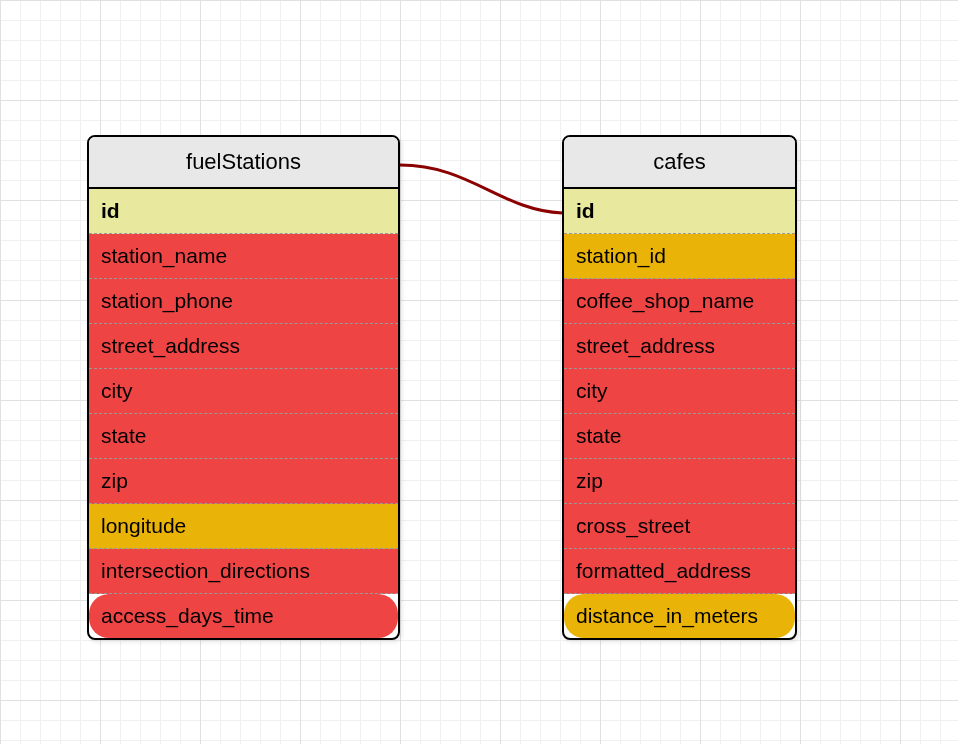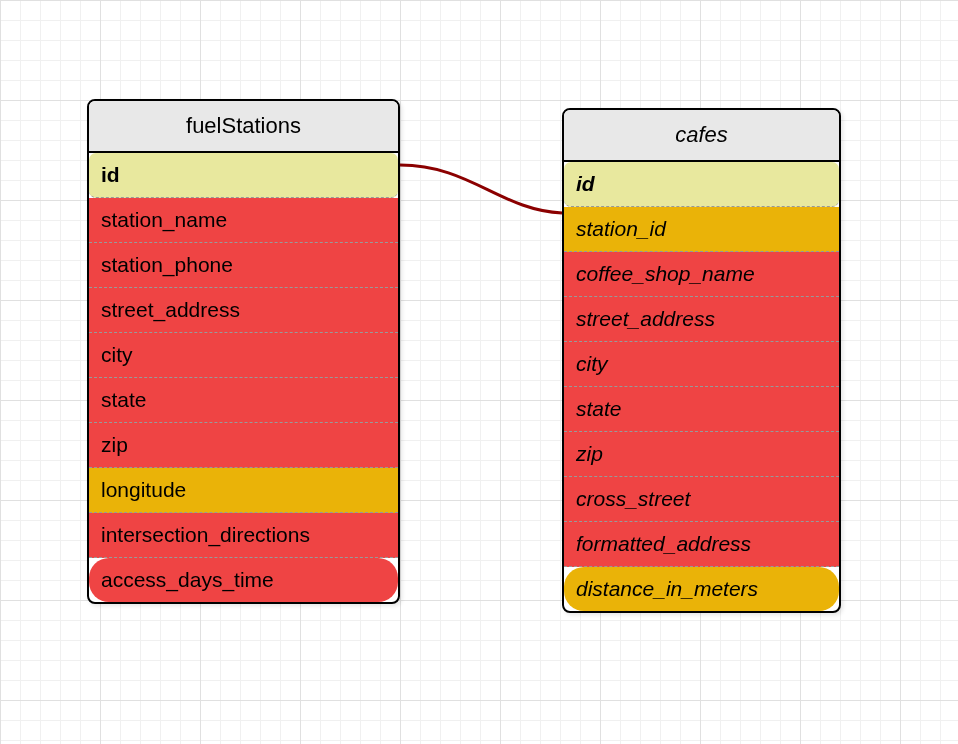--- a/index.html
+++ b/index.html
@@ -36,33 +36,33 @@
       background-position: 0 0, 0 0, 0 0, 0 0;
     }
     
     .entity-table {
       position: absolute;
       border: 2px solid #000000;
       border-radius: 8px;
       background: #ffffff;
       overflow: hidden;
       box-shadow: 2px 2px 4px rgba(0,0,0,0.1);
+      margin-top: 36px;
     }
     
     .entity-table.table1 {
       left: 87px;
       top: 99px;
       width: 313px;
     }
     
     .entity-table.table2 {
       left: 562px;
-      top: 108px;
-      width: 279px;
-      font-style: italic;
+      top: 99px;
+      width: 235px;
     }
     
     .entity-header {
       background-color: #e8e8e8;
       padding: 12px 8px;
       text-align: center;
       font-size: 22px;
       border-bottom: 2px solid #000000;
     }
     
@@ -73,21 +73,20 @@
     }
     
     .entity-field:last-child {
       border-bottom: none;
       border-radius: 20px;
     }
     
     .field-key {
       background-color: #e8e89e;
       font-weight: bold;
-      border-radius: 7px;
     }
     
     .field-highlight {
       background-color: #eab308;
     }
     
     .field-normal {
       background-color: #ef4444;
     }
     

